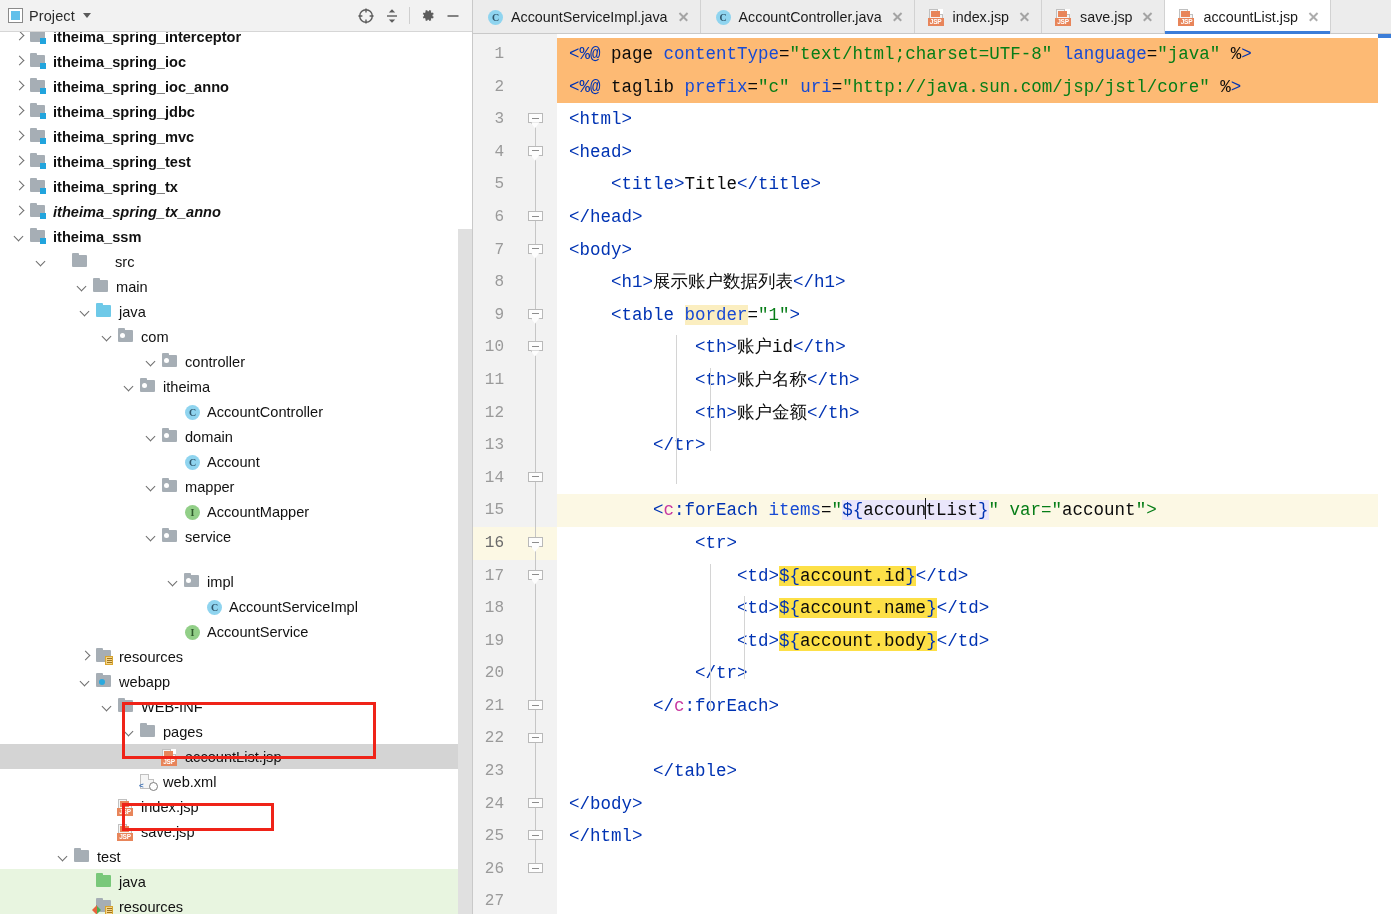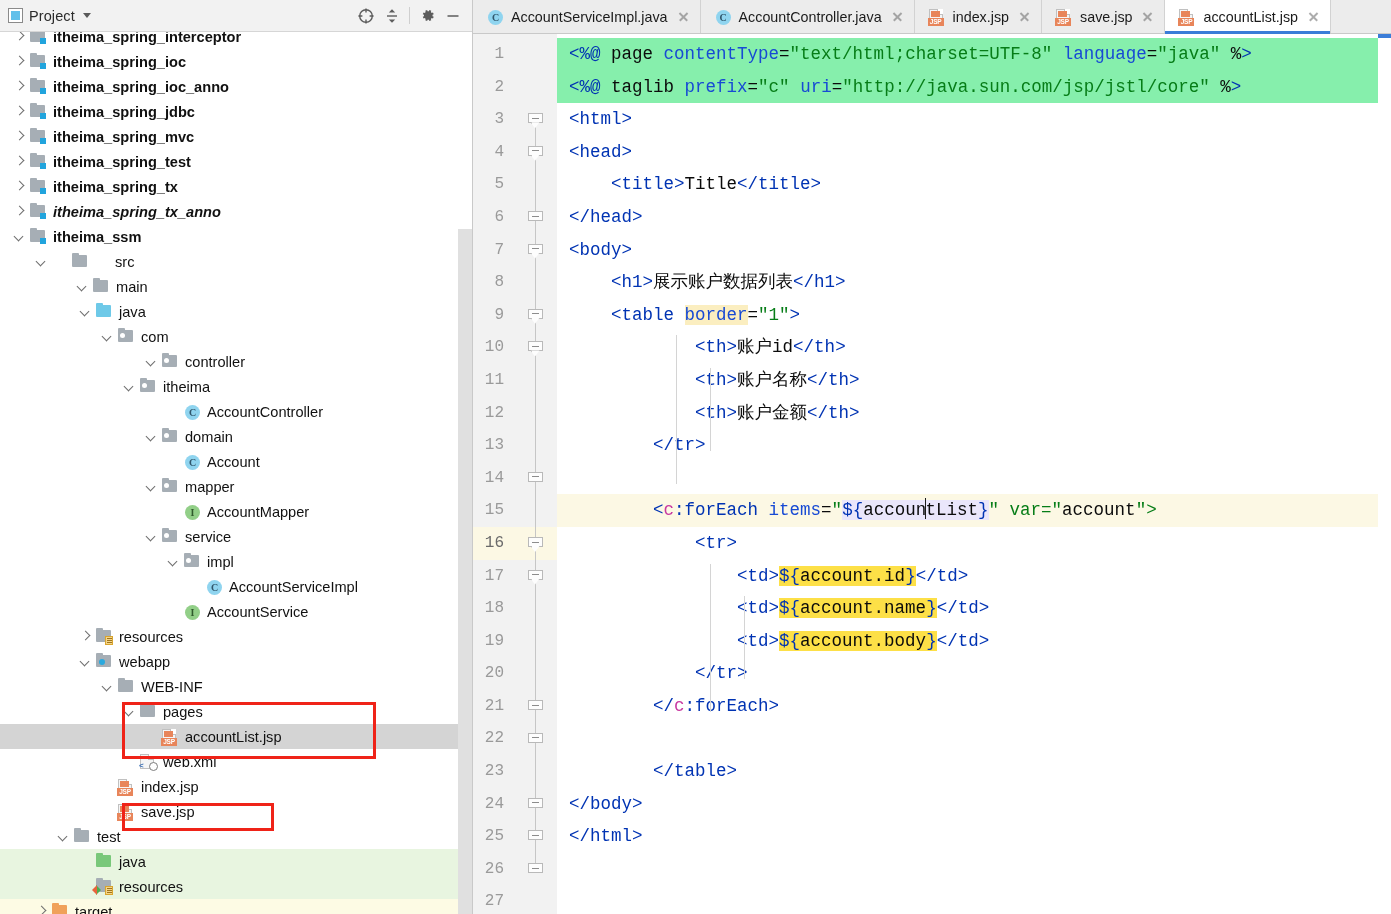--- a/index.html
+++ b/index.html
@@ -326,21 +326,21 @@
     font-size: 17.5px;
     overflow: hidden;
     background: #fff;
   }
   .cl {
     height: 32.6px; line-height: 32.6px;
     white-space: pre;
     padding-left: 12px;
     position: relative;
   }
-  .cl.jsp-bg { background: #86efac; }
+  .cl.jsp-bg { background: #fdba74; }
   .cl.cur { background: #fcf8e4; }
   .indent-guide {
     position: absolute; width: 1px; background: #d4d4d4;
   }
   .t-tag   { color: #0033b3; }
   .t-attr  { color: #174ad4; }
   .t-str   { color: #067d17; }
   .t-plain { color: #0b0b0b; }
   .t-pct   { color: #0033b3; }
   .t-ns    { color: #c838a0; }
@@ -561,21 +561,21 @@
             <span>AccountMapper</span>
           </div>
           <div class="row" style="padding-left: 144px;">
             <span class="arrow down"></span>
             <span class="ico">
               <span class="f f-gray"></span>
               <span class="badge-dot"></span>
             </span>
             <span>service</span>
           </div>
-          <div class="row" style="padding-left: 166px;">
+          <div class="row" style="padding-left: 166px; margin-top: 20px;">
             <span class="arrow down"></span>
             <span class="ico">
               <span class="f f-gray"></span>
               <span class="badge-dot"></span>
             </span>
             <span>impl</span>
           </div>
           <div class="row" style="padding-left: 188px;">
             <span class="arrow "></span>
             <span class="ico">

